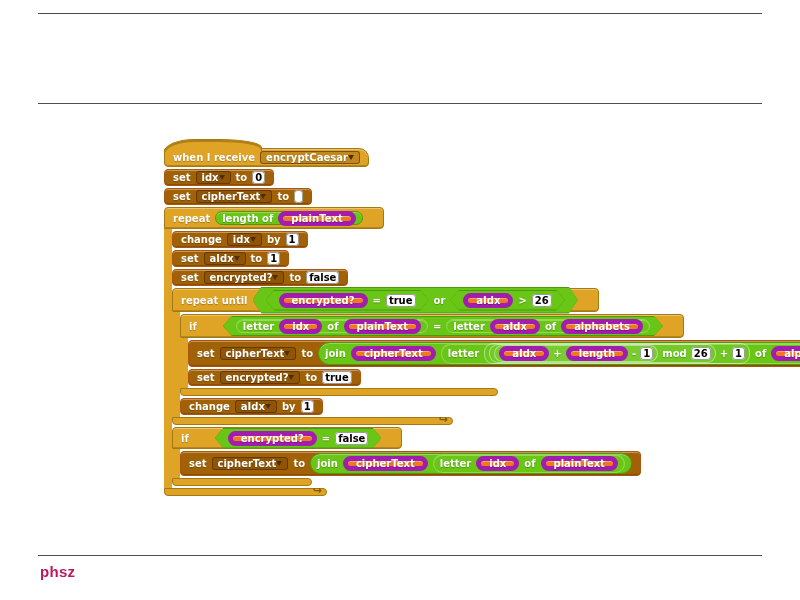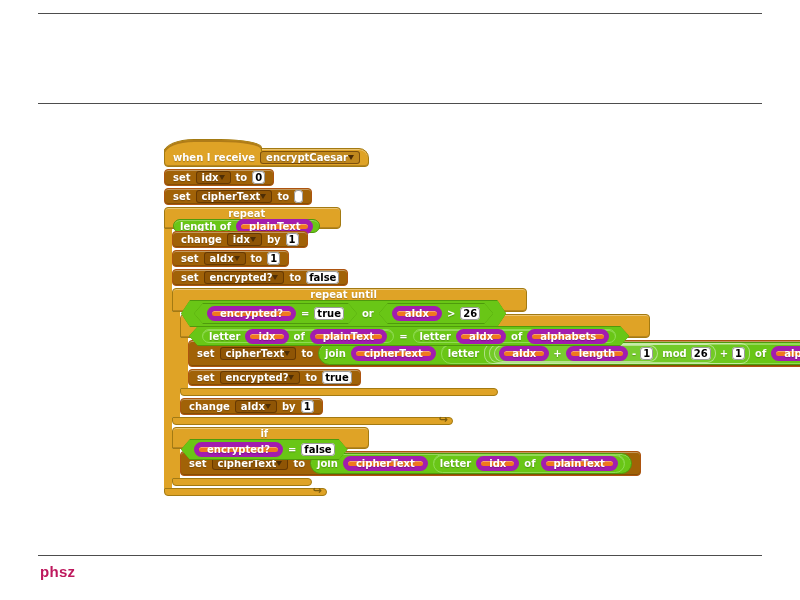--- a/index.html
+++ b/index.html
@@ -66,21 +66,21 @@
   .hex  { display:inline-flex; align-items:center; column-gap:5px; padding:2px 13px;
           background:#69c616;
           clip-path:polygon(8px 0,calc(100% - 8px) 0,100% 50%,calc(100% - 8px) 100%,8px 100%,0 50%); }
 
   
   .paren { display:inline-flex; align-items:center; column-gap:4px; padding:0 4px;
            border:1px solid rgba(255,255,255,0.45); border-radius:9px; background:rgba(255,255,255,0.04); }
 
   
   .cblk  { display:flex; flex-direction:column; align-items:flex-start; }
-  .chead { height:22px; padding:0 20px 0 8px; border-radius:4px 4px 4px 0;flex-direction:column; }
+  .chead { height:22px; padding:0 20px 0 8px; border-radius:4px 4px 4px 0; }
   .chead.tall { height:24px; }
   .cbody { border-left:8px solid #dfa326; padding:2px 0 2px 0; display:flex; flex-direction:column;
            align-items:flex-start; row-gap:2px; }
   .cfoot { position:relative; height:8px; background:#dfa326; border:1px solid #a37a12;
            border-radius:0 4px 4px 4px; }
   .looparrow { position:absolute; right:4px; top:-5px; font-size:11px; font-weight:bold;
                color:#7c5c0c; text-shadow:none; }
   .gap-lg { display:inline-block; width:16px; }
 </style>
 </head>

